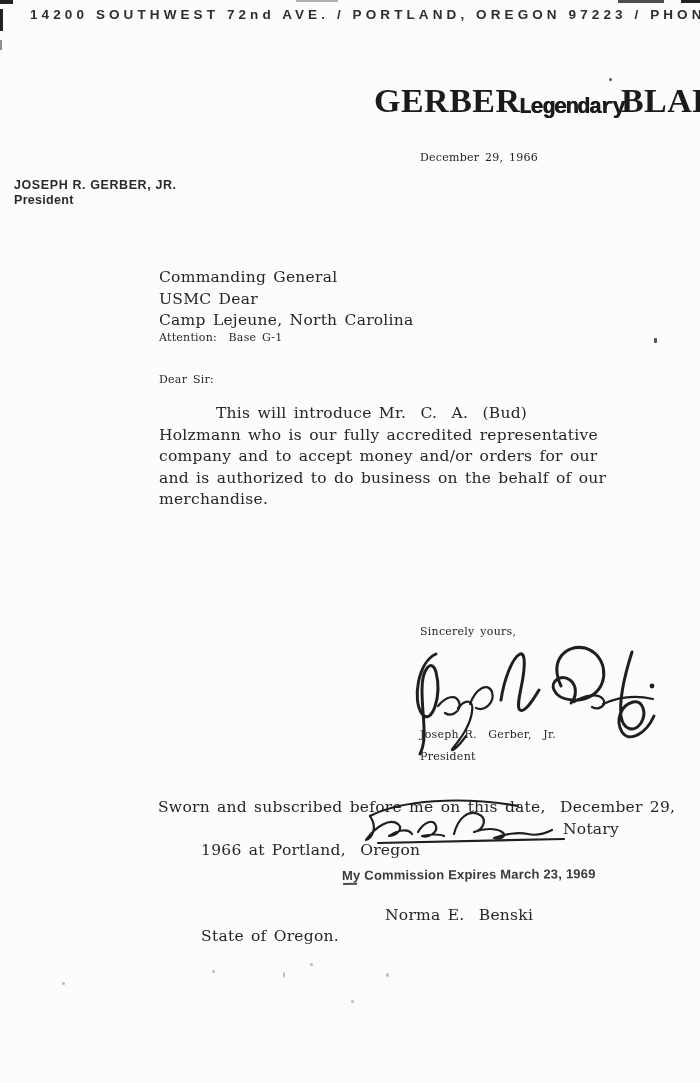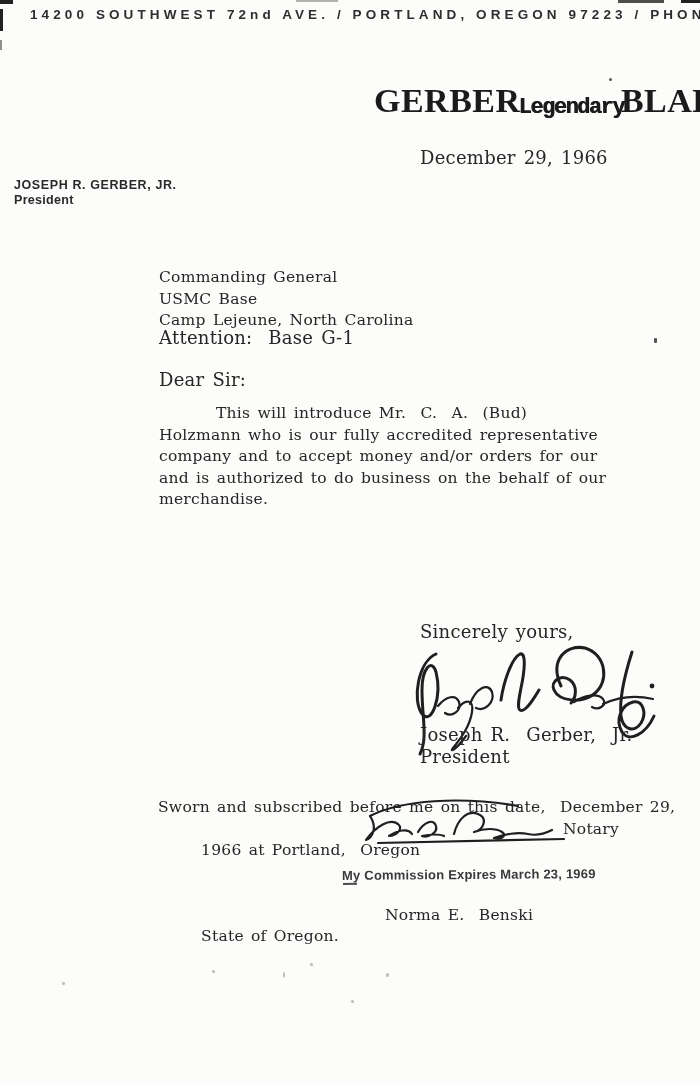--- a/index.html
+++ b/index.html
@@ -12,21 +12,21 @@
     width:700px;height:1083px;
     background:var(--paper);
     overflow:hidden;
     margin:0 auto;
     font-family:"DejaVu Serif",serif;
   }
   
   .t{
     position:absolute;
     font-family:"DejaVu Serif",serif;
-    font-size:18px;
+    font-size:11px;
     line-height:21.5px;
     letter-spacing:0.25px;
     word-spacing:2px;
     color:var(--ink);
     white-space:pre;
   }
   .block{position:absolute;}
   .block .line{
     font-family:"DejaVu Serif",serif;
     font-size:15.5px;
@@ -118,21 +118,21 @@
 
   <div class="t" style="left:420px;top:147px;">December 29, 1966</div>
 
   <div class="sender">
     <div class="name">JOSEPH R. GERBER, JR.</div>
     <div class="title">President</div>
   </div>
 
   <div class="block" style="left:159px;top:243px;margin-top:24px;">
     <div class="line">Commanding General</div>
-    <div class="line">USMC Base</div>
+    <div class="line">USMC Dear</div>
     <div class="line">Camp Lejeune, North Carolina</div>
   </div>
 
   <div class="t" style="left:159px;top:327px;">Attention:  Base G-1</div>
 
   <div class="t" style="left:159px;top:369px;">Dear Sir:</div>
 
   <div class="block" style="left:159px;top:403px;width:475px;">
     <div class="line indent">This will introduce Mr.  C.  A.  (Bud)</div>
     <div class="line">Holzmann who is our fully accredited representative</div>

